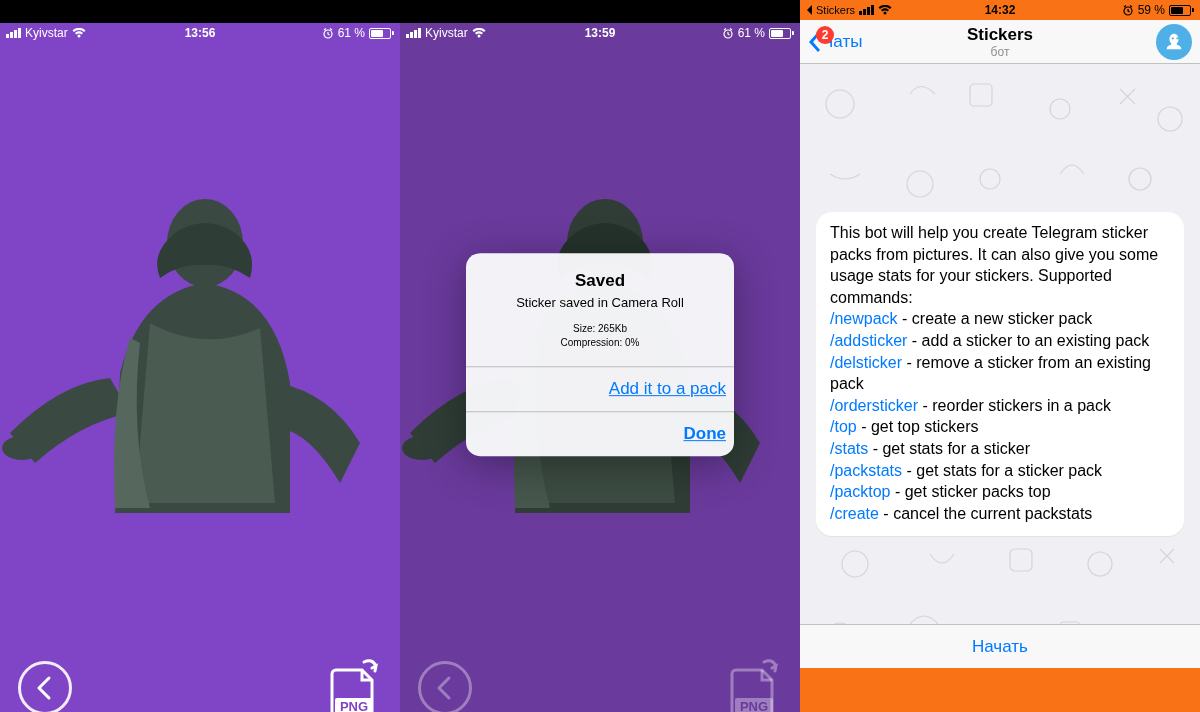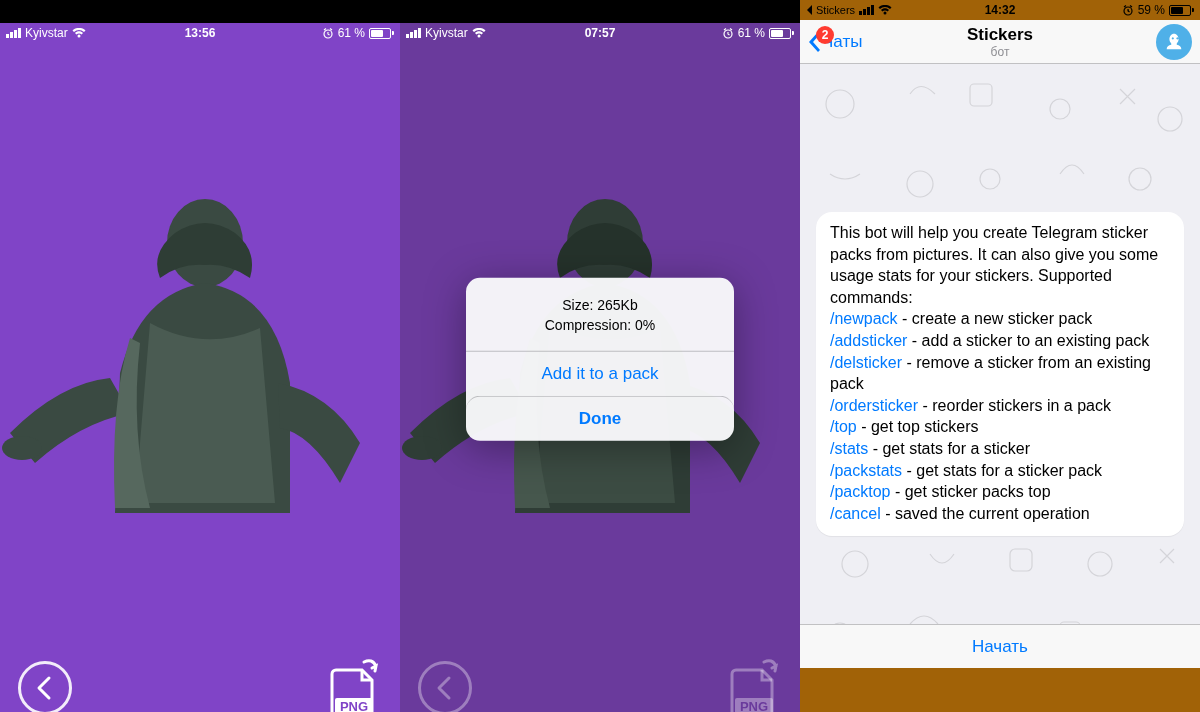--- a/index.html
+++ b/index.html
@@ -12,21 +12,21 @@
   background: #000;
 }
 .screen {
   width: 400px;
   height: 712px;
   position: relative;
   overflow: hidden;
 }
 .screen1, .screen2 { background: #8044c7; margin-top: 23px; }
 .screen2 { background: #6a3a9c; }
-.screen3 { background: #a16207; }
+.screen3 { background: #f97316; }
 
 
 .status-bar {
   height: 20px;
   display: flex;
   align-items: center;
   justify-content: space-between;
   padding: 0 6px;
   font-size: 12px;
   font-weight: 500;
@@ -101,29 +101,30 @@
   transform: translate(-50%, -62%);
   width: 268px;
   background: rgba(248,248,250,0.97);
   border-radius: 14px;
   overflow: hidden;
   box-shadow: 0 8px 40px rgba(0,0,0,0.35);
 }
 .alert-body { padding: 18px 16px 16px; text-align: center; }
 .alert-title { font-size: 17px; font-weight: 600; color: #000; margin-bottom: 4px; }
 .alert-msg { font-size: 13px; color: #000; margin-bottom: 12px; }
-.alert-meta { font-size: 14px; color: #000; line-height: 1.4; }
+.alert-meta { font-size: 10px; color: #000; line-height: 1.4; }
 .alert-btn {
   border-top: 0.5px solid rgba(60,60,67,0.29);
-  text-align: center;
-  padding: 12px 16px;
+  text-align: right;
+  padding: 12px 8px;
   font-size: 17px;
   color: #007aff;
-}
-.alert-btn.bold { font-weight: 600; border-radius: 14px; }
+  text-decoration: underline;
+}
+.alert-btn.bold { font-weight: 600; }
 
 
 .tg-nav {
   height: 44px;
   border-bottom: 0.5px solid rgba(60,60,67,0.29);
   display: flex;
   align-items: center;
   justify-content: space-between;
   padding: 0 8px;
   position: relative;
@@ -254,21 +255,21 @@
           <span></span>
           <span></span>
           <span></span>
           <span></span>
         </span>
       <span>Kyivstar</span>
       <svg class="wifi-icon" viewBox="0 0 14 10">
           <path fill="currentColor" d="M7 9.5a1.5 1.5 0 100-3 1.5 1.5 0 000 3zM3 5c2.2-2.2 5.8-2.2 8 0l-1.4 1.4C8.3 5.1 5.7 5.1 4.4 6.4L3 5zM.5 2.5C4 -1 10 -1 13.5 2.5L12 4C9.2 1.2 4.8 1.2 2 4L.5 2.5z"></path>
         </svg>
     </div>
-    <div class="sb-center">07:57</div>
+    <div class="sb-center">13:59</div>
     <div class="sb-right">
       <svg class="alarm-icon" viewBox="0 0 12 12">
           <circle cx="6" cy="7" r="4" fill="none" stroke="currentColor" stroke-width="1.2"></circle>
           <path stroke="currentColor" stroke-width="1.2" d="M6 5v2l1.5 1M2 3l2-1.5M10 3L8 1.5"></path>
         </svg>
       <span>61 %</span>
       <span class="battery">
         <span class="battery-body">
             <span class="battery-fill" style="width:61%"></span>
           </span>
@@ -305,20 +306,22 @@
         <path fill="none" stroke="rgba(255,255,255,0.35)" stroke-width="3" stroke-linecap="round" d="M38 6 q8 -4 12 4 M46 12 l4 -2 l-1 5"></path>
         <rect x="9" y="42" width="38" height="18" rx="2" fill="rgba(255,255,255,0.35)"></rect>
       </svg>
       <span class="png-text" style="color:#6a3a9c">PNG</span>
     </div>
   </div>
 
   <div class="alert-backdrop"></div>
   <div class="alert">
     <div class="alert-body">
+      <div class="alert-title">Saved</div>
+      <div class="alert-msg">Sticker saved in Camera Roll</div>
       <div class="alert-meta">
         <div>Size: 265Kb</div>
         <div>Compression: 0%</div>
       </div>
     </div>
     <div class="alert-btn">Add it to a pack</div>
     <div class="alert-btn bold">Done</div>
   </div>
 </div>
 
@@ -407,19 +410,19 @@
       <span>This bot will help you create Telegram sticker packs from pictures. It can also give you some usage stats for your stickers. Supported commands:</span>
       <div id="cmd-list">
           <div><span class="cmd">/newpack</span><span> - create a new sticker pack</span></div>
           <div><span class="cmd">/addsticker</span><span> - add a sticker to an existing pack</span></div>
           <div><span class="cmd">/delsticker</span><span> - remove a sticker from an existing pack</span></div>
           <div><span class="cmd">/ordersticker</span><span> - reorder stickers in a pack</span></div>
           <div><span class="cmd">/top</span><span> - get top stickers</span></div>
           <div><span class="cmd">/stats</span><span> - get stats for a sticker</span></div>
           <div><span class="cmd">/packstats</span><span> - get stats for a sticker pack</span></div>
           <div><span class="cmd">/packtop</span><span> - get sticker packs top</span></div>
-          <div><span class="cmd">/cancel</span><span> - saved the current operation</span></div>
+          <div><span class="cmd">/create</span><span> - cancel the current packstats</span></div>
         </div>
     </div>
 
     <div class="tg-bottom">Начать</div>
   </div>
 </div>
 
 </body></html>

